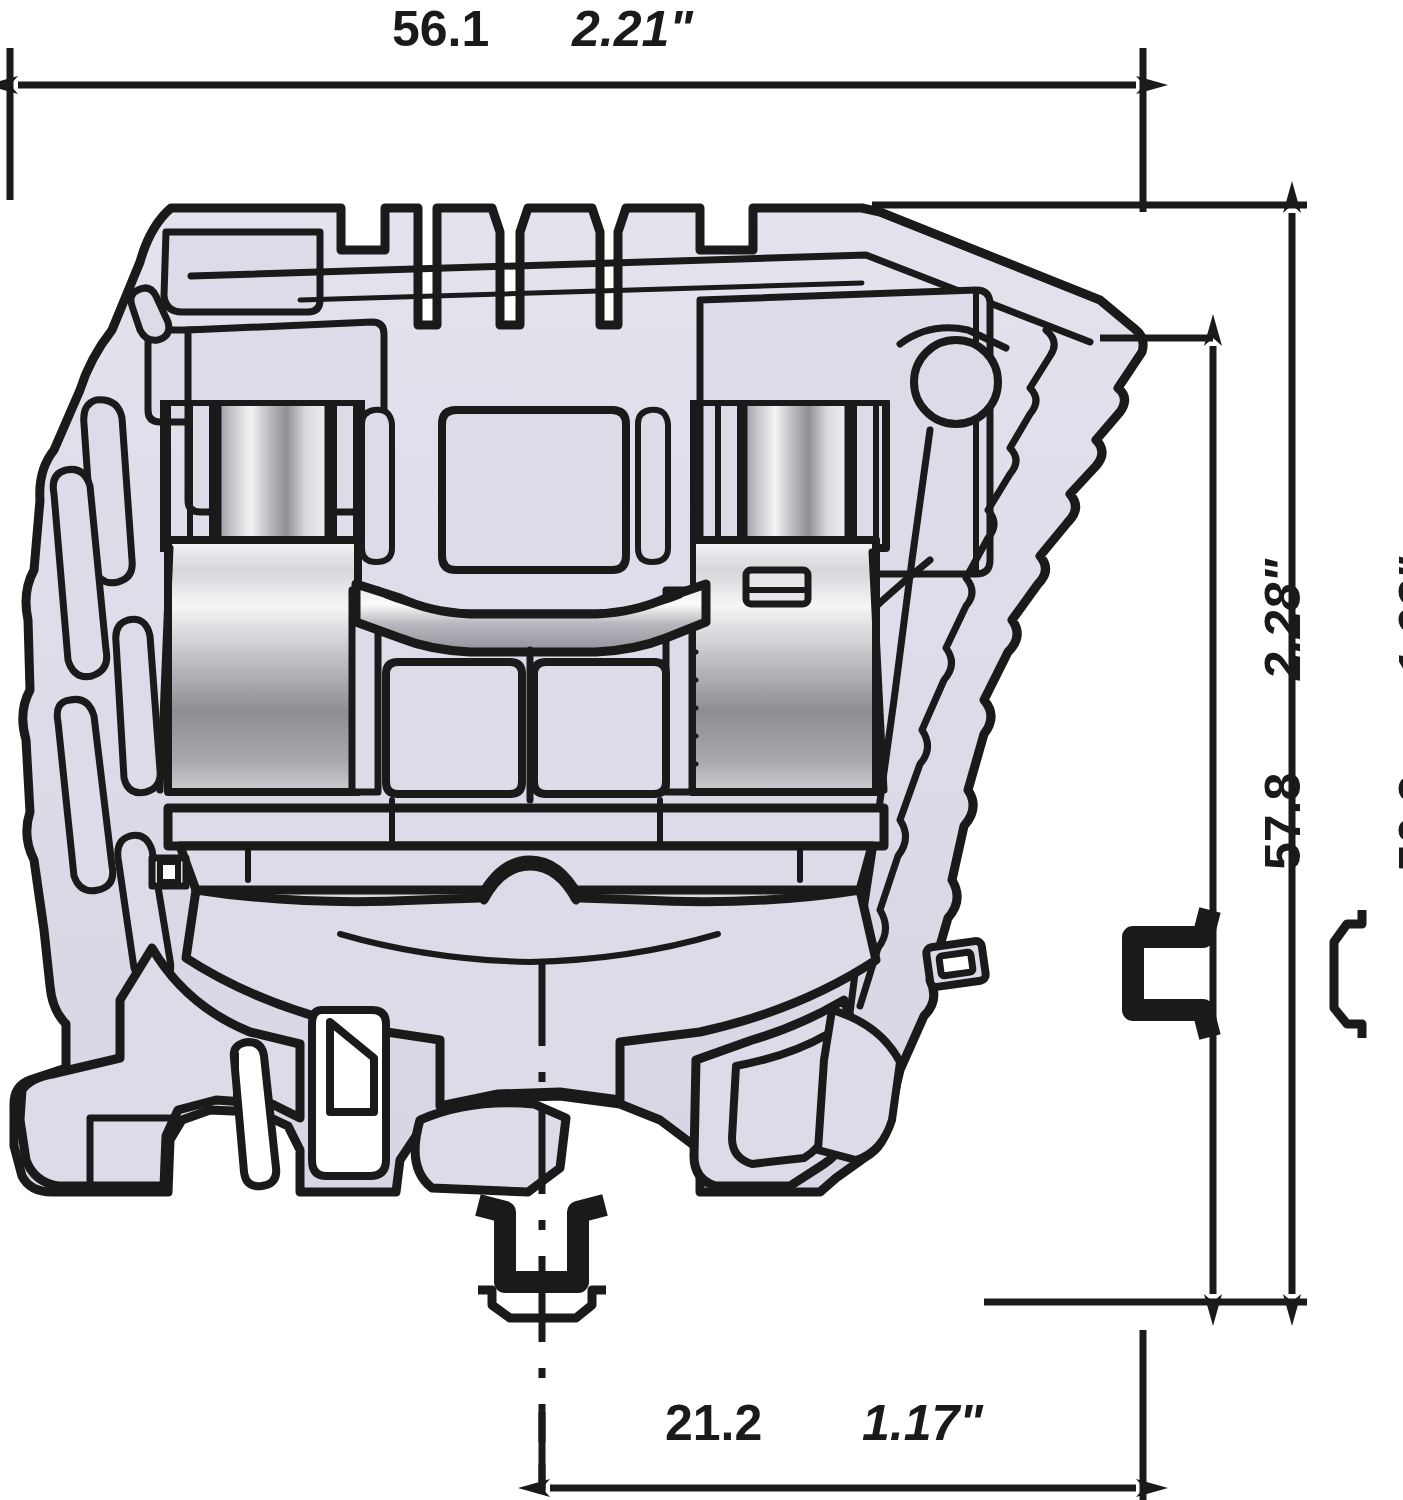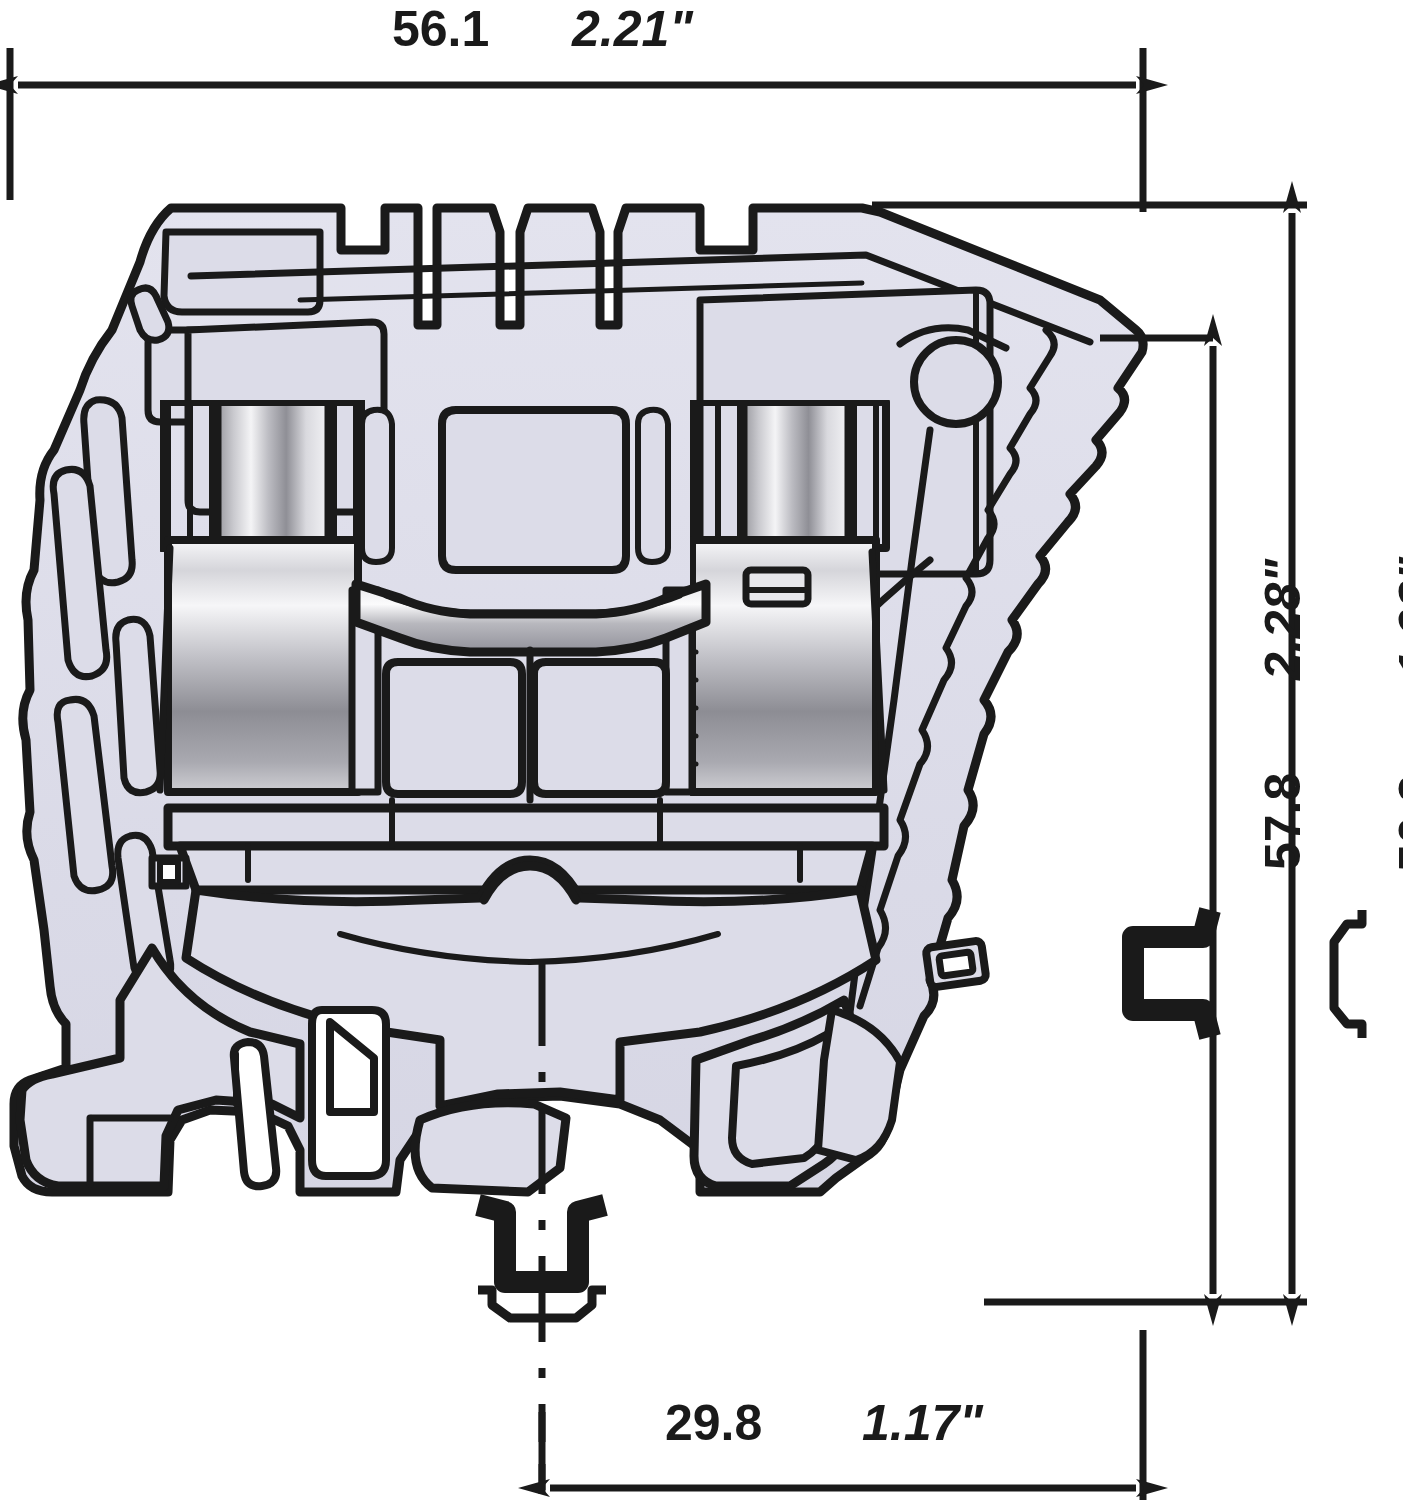--- a/index.html
+++ b/index.html
@@ -271,21 +271,21 @@
       <path fill="none" stroke="#1a1a1a" stroke-width="22" stroke-linejoin="round" stroke-linecap="butt" d="M-55,-5 L-28,2 L-28,72 L45,72 L45,2 L72,-5"></path>
     </g>
     <g transform="translate(1357,965) rotate(90)">
       <path fill="none" stroke="#1a1a1a" stroke-width="9" stroke-linejoin="round" stroke-linecap="butt" d="M-55,-5 L-41,-5 L-41,10 L-23,23 L43,23 L59,10 L59,-5 L73,-5"></path>
     </g>
   </svg>
 
   <div class="dimtext dim-mm" style="left:392px;top:4px;font-size:50px;letter-spacing:0px;">56.1</div>
   <div class="dimtext dim-in" style="left:572px;top:4px;font-size:50px;">2.21"</div>
 
-  <div class="dimtext dim-mm" style="left:665px;top:1398px;font-size:50px;">29.8</div>
+  <div class="dimtext dim-mm" style="left:665px;top:1398px;font-size:50px;">21.2</div>
   <div class="dimtext dim-in" style="left:862px;top:1398px;font-size:50px;">1.17"</div>
 
   <div class="dimtext dim-mm rot90" style="left:1258px;top:870px;font-size:50px;transform:rotate(-90deg);">57.8</div>
   <div class="dimtext dim-in rot90" style="left:1258px;top:680px;font-size:50px;transform:rotate(-90deg);">2.28"</div>
 
   <div class="dimtext dim-mm rot90" style="left:1392px;top:872px;font-size:50px;transform:rotate(-90deg);">50.3</div>
   <div class="dimtext dim-in rot90" style="left:1392px;top:678px;font-size:50px;transform:rotate(-90deg);">1.98"</div>
 
 </div>
 

